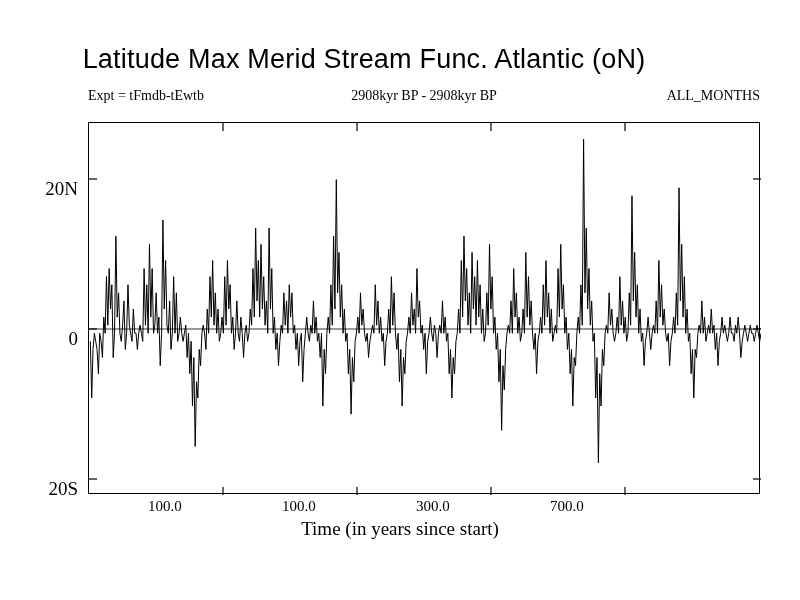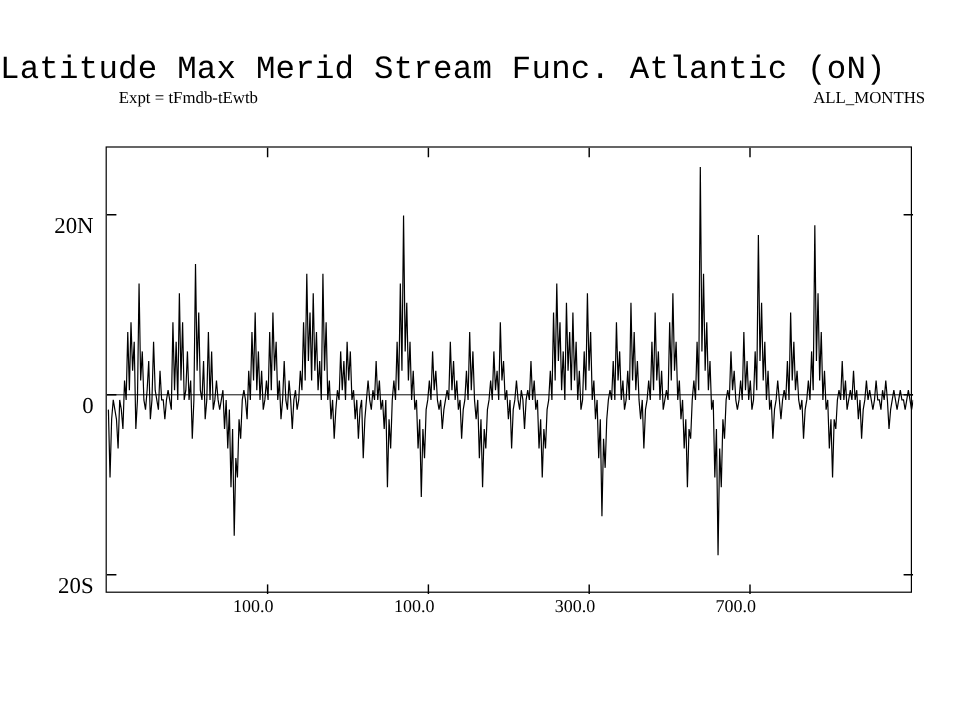--- a/index.html
+++ b/index.html
@@ -18,32 +18,31 @@
     position: relative;
     width: 800px;
     height: 600px;
   }
   #title {
     position: absolute;
     left: 0;
     top: 44px;
     width: 728px;
     text-align: center;
-    font-family: Liberation Mono, monospace;
+    font-family: Liberation Sans, sans-serif;
     font-size: 27px;
     letter-spacing: 0.2px;
     white-space: nowrap;
   }
   #subheader {
     position: absolute;
     left: 88px;
-    top: 75px;
+    top: 88px;
     width: 672px;
     height: 20px;
-    margin-left: 11px;
   }
   #subheader .sub-left {
     position: absolute;
     left: 0;
     top: 0;
     font-size: 14px;
   }
   #subheader .sub-center {
     position: absolute;
     left: 0;
@@ -76,52 +75,54 @@
   .axis-label-y {
     position: absolute;
     font-size: 19px;
     white-space: nowrap;
     text-align: right;
   }
   .axis-label-x {
     position: absolute;
     font-size: 15px;
     white-space: nowrap;
-    text-align: right;
+    text-align: left;
   }
   #xaxis-title {
     position: absolute;
     left: 0;
     top: 518px;
     width: 800px;
     text-align: center;
     font-size: 19px;
   }
 </style>
 </head>
 <body>
 
 <div id="page">
 
   <div id="title">Latitude Max Merid Stream Func. Atlantic (oN)</div>
 
   <div id="subheader">
     <div class="sub-left">Expt = tFmdb-tEwtb</div>
+    <div class="sub-center">2908kyr BP - 2908kyr BP</div>
     <div class="sub-right">ALL_MONTHS</div>
   </div>
 
   <div class="axis-label-y" style="left:22px; top:178px; width:56px;">20N</div>
   <div class="axis-label-y" style="left:22px; top:328px; width:56px;">0</div>
   <div class="axis-label-y" style="left:22px; top:478px; width:56px;">20S</div>
 
   <div class="axis-label-x" style="left:148px; top:498px; width:80px;">100.0</div>
   <div class="axis-label-x" style="left:282px; top:498px; width:80px;">100.0</div>
   <div class="axis-label-x" style="left:416px; top:498px; width:80px;">300.0</div>
   <div class="axis-label-x" style="left:550px; top:498px; width:80px;">700.0</div>
 
+  <div id="xaxis-title">Time (in years since start)</div>
 
   <div id="plotarea">
     <svg id="plotsvg" width="672" height="372" viewBox="0 0 672 372">
       <g>
         <line x1="0" y1="56" x2="8" y2="56" stroke="#000" stroke-width="1.2"></line>
         <line x1="0" y1="206" x2="8" y2="206" stroke="#000" stroke-width="1.2"></line>
         <line x1="0" y1="356" x2="8" y2="356" stroke="#000" stroke-width="1.2"></line>
         <line x1="664" y1="56" x2="672" y2="56" stroke="#000" stroke-width="1.2"></line>
         <line x1="664" y1="206" x2="672" y2="206" stroke="#000" stroke-width="1.2"></line>
         <line x1="664" y1="356" x2="672" y2="356" stroke="#000" stroke-width="1.2"></line>

